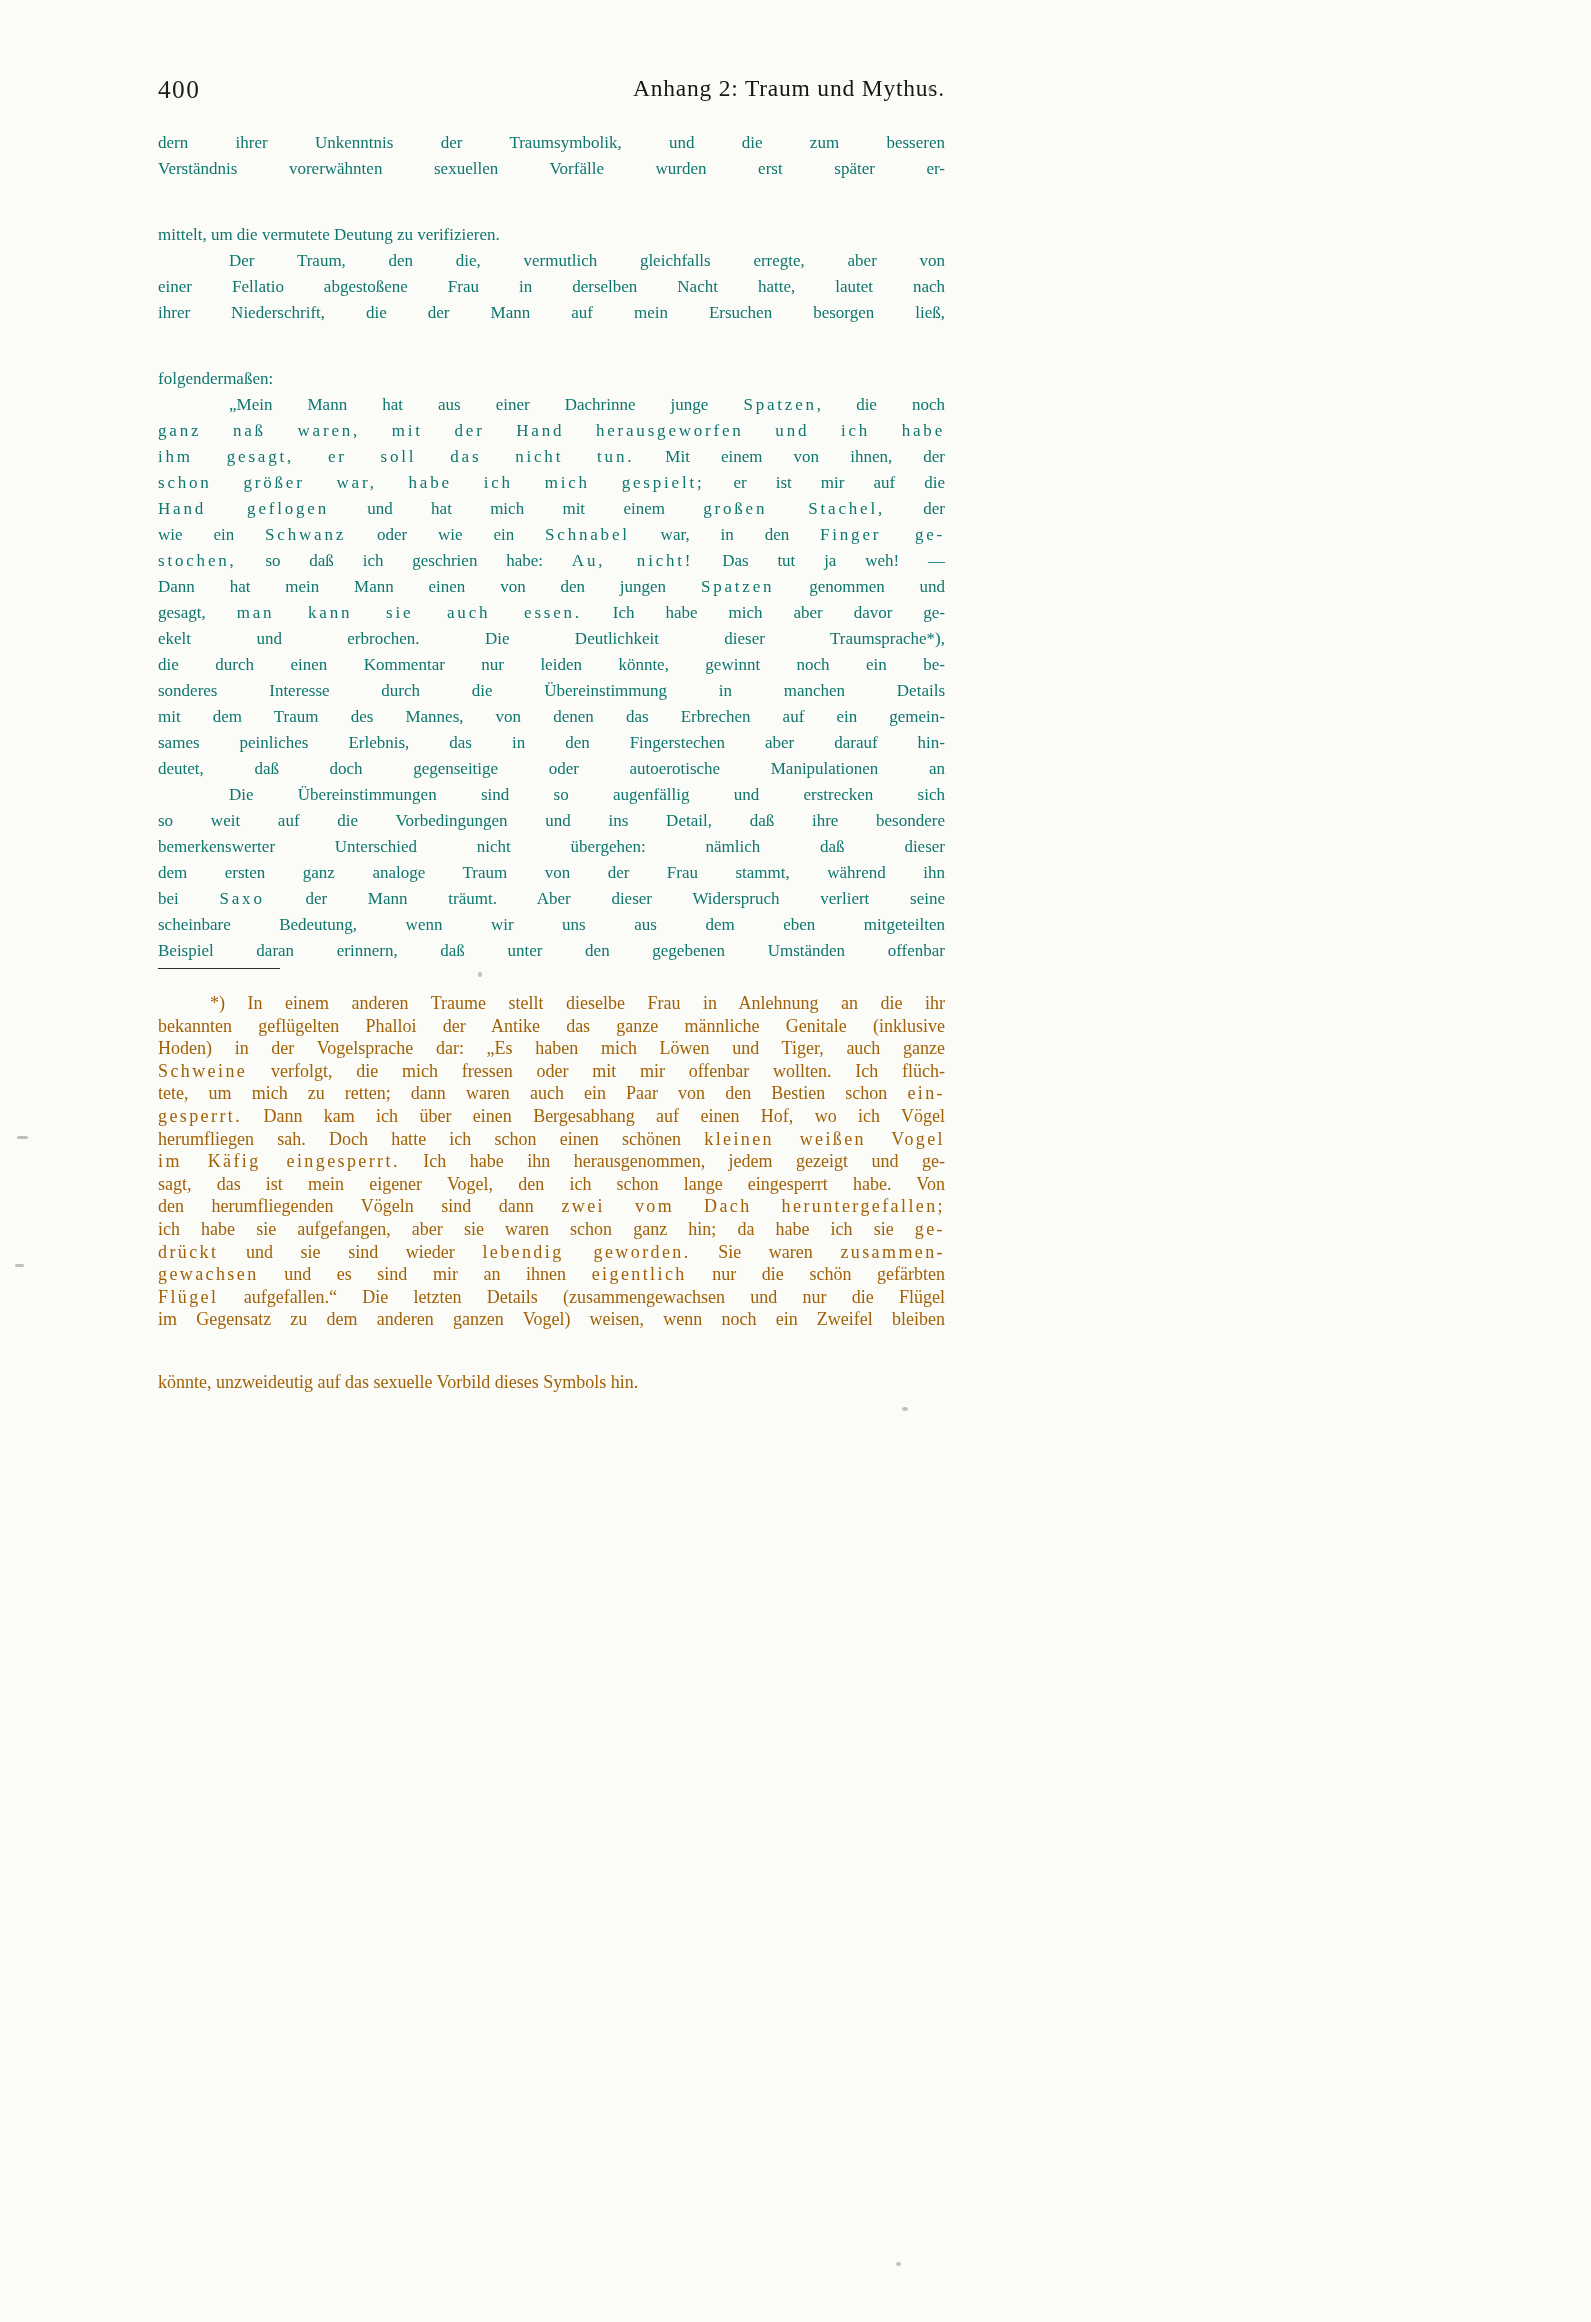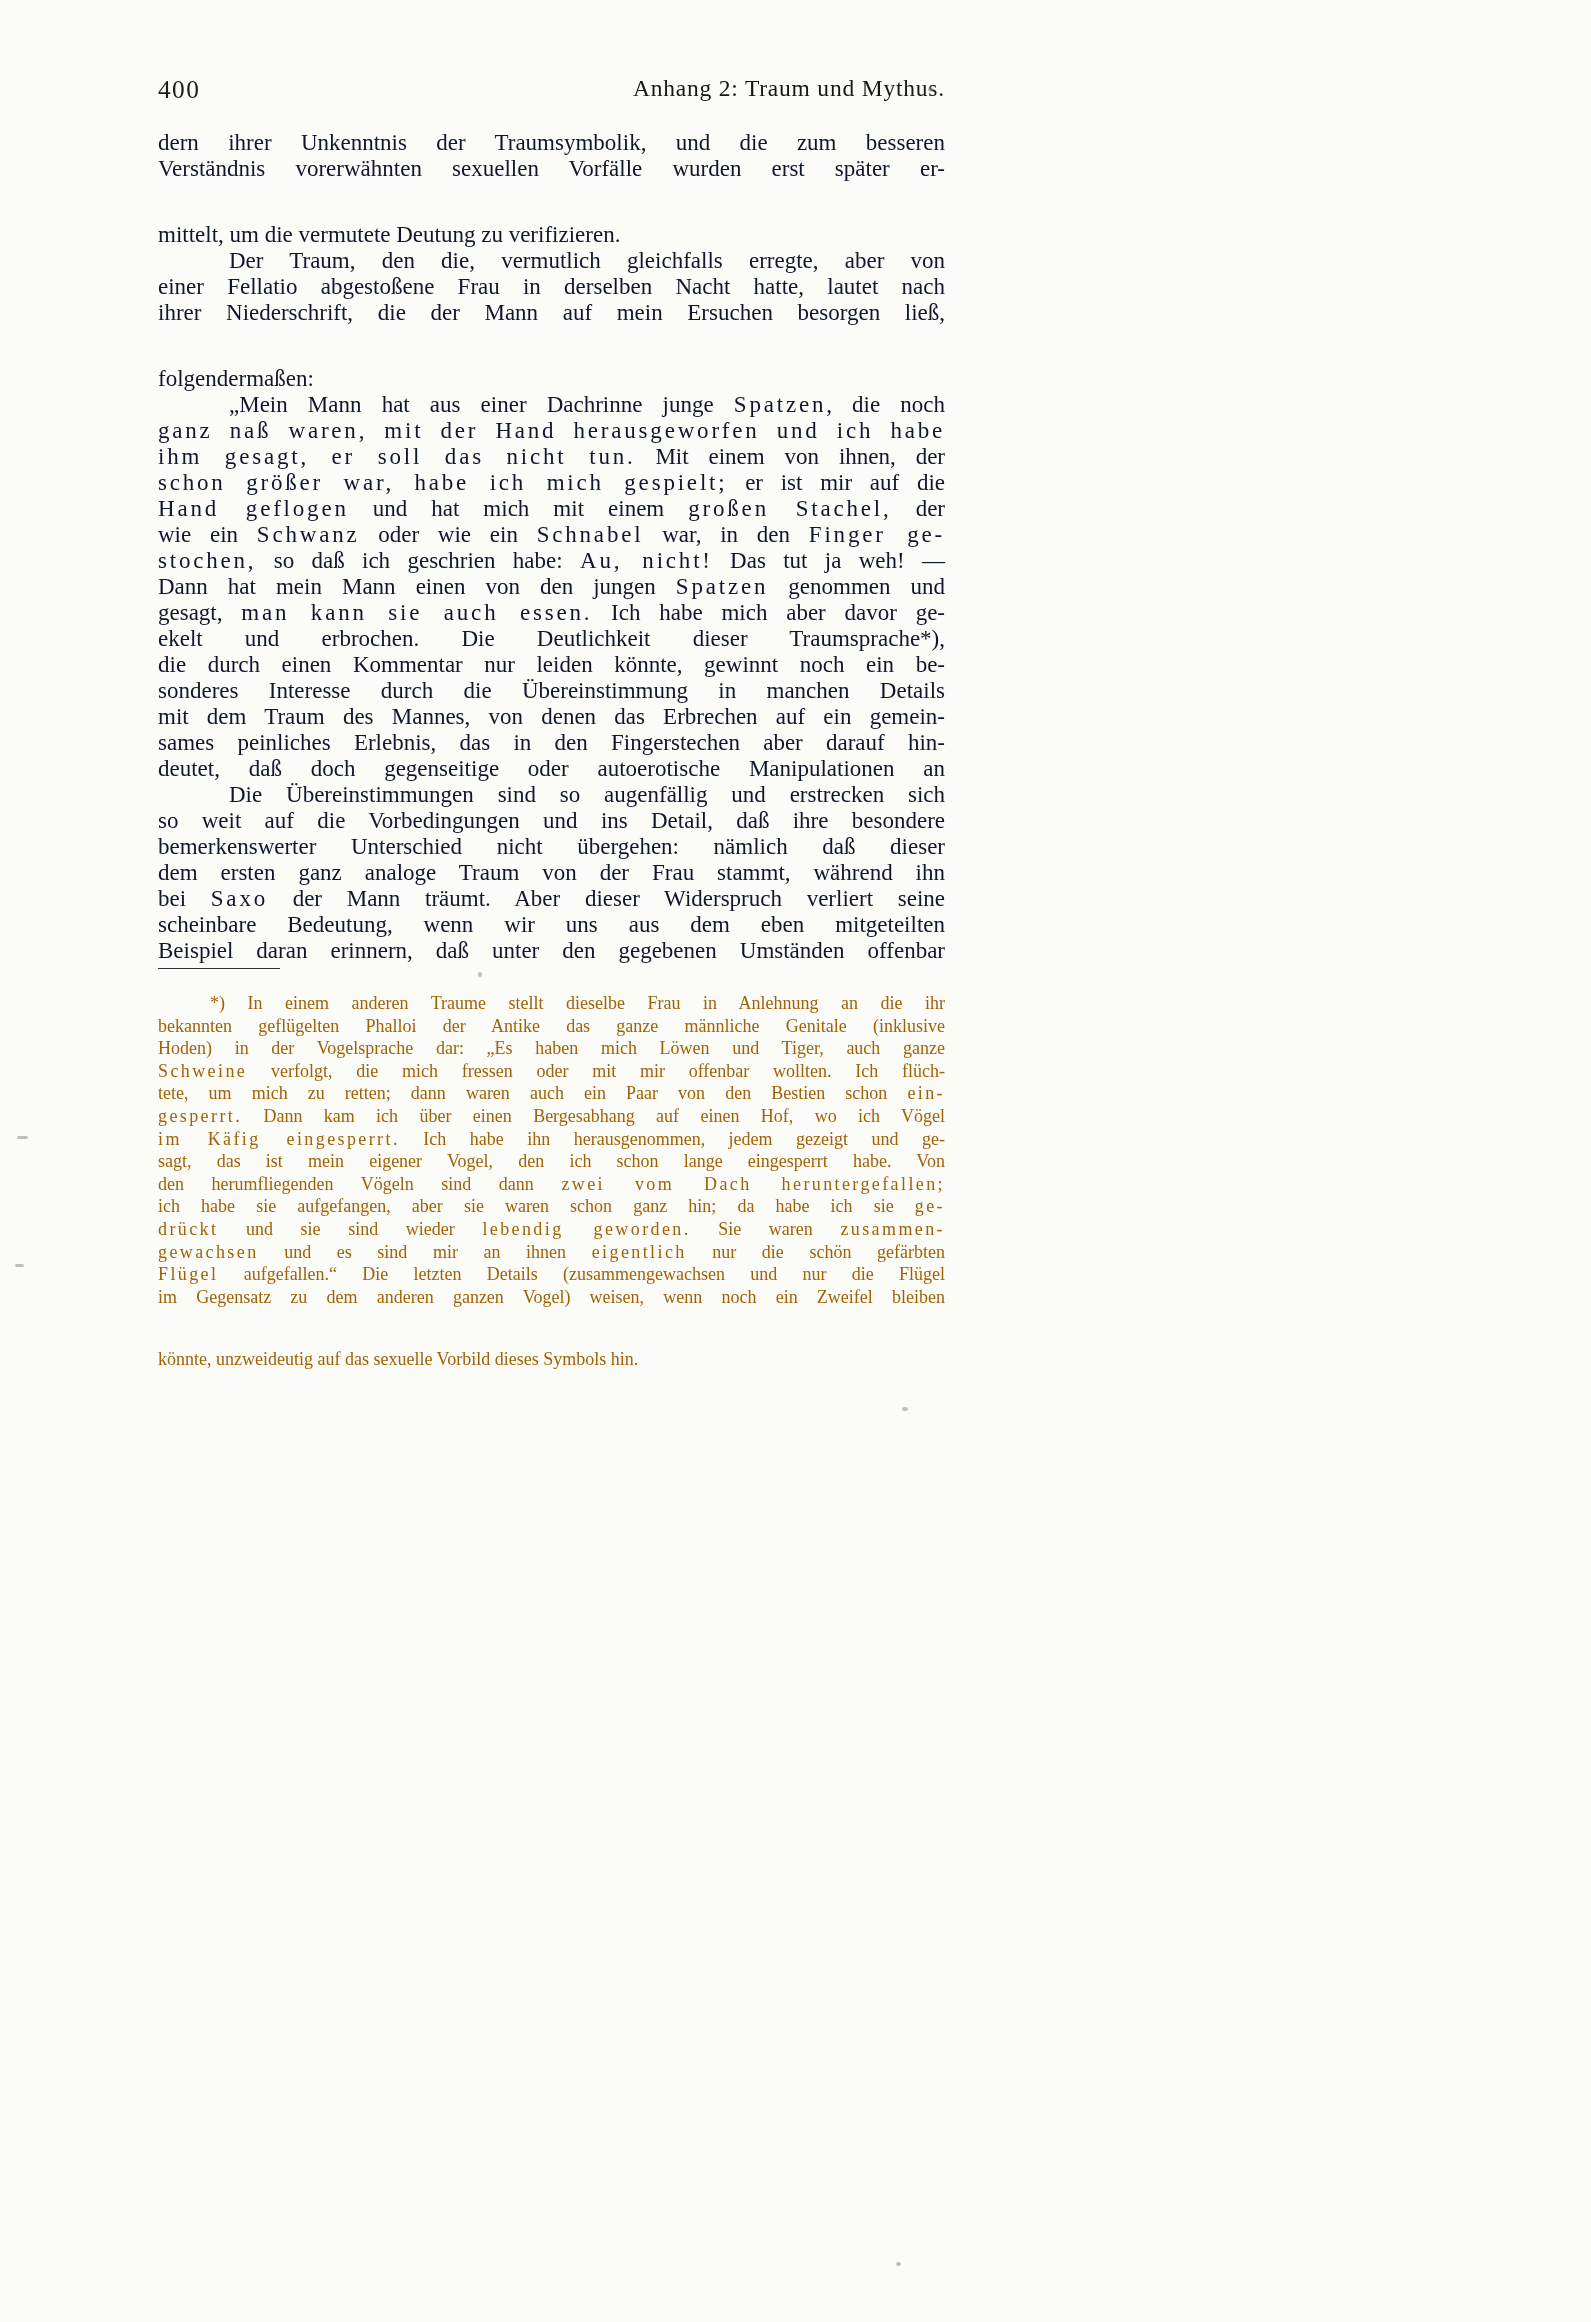--- a/index.html
+++ b/index.html
@@ -10,23 +10,23 @@
     font-family:"Liberation Serif","DejaVu Serif",serif;
     color:#202020;
     overflow:hidden;
     margin:0 auto;
   }
   .content{position:absolute;left:158px;top:0;width:787px;height:1990px;}
   .page-number{position:absolute;top:75px;left:0;font-size:25.4px;letter-spacing:1.4px;color:#1c1c1c;}
   .running-head{position:absolute;top:75px;left:0;right:0;text-align:right;font-size:23.5px;letter-spacing:0.8px;color:#161616;}
   .body-block{position:absolute;top:130px;left:0;width:787px;}
   .body-line{
-    font-size:23px;line-height:26px;white-space:nowrap;
+    font-size:17px;line-height:26px;white-space:nowrap;
     text-align:justify;text-align-last:justify;white-space:normal;
-    color:#0f172a;
+    color:#0f766e;
   }
   .foot-block .body-line{font-size:18px;line-height:22.6px;color:#a16207;}
   .body-line.end{text-align:left;text-align-last:left;margin-top:40px;}
   .body-block .indent{text-indent:71px;}
   .foot-block .indent{text-indent:52px;}
   .sp{letter-spacing:2.8px;}
   .foot-block .sp{letter-spacing:2.4px;}
   .foot-rule{position:absolute;top:968px;left:0;width:122px;border-top:1.9px solid #2f2f2d;}
   .foot-block{position:absolute;top:992px;left:0;width:787px;}
   .artifact{position:absolute;background:#8f8f88;opacity:0.55;border-radius:50%;}
@@ -76,20 +76,21 @@
         <div class="body-line"><span>Beispiel daran erinnern, daß unter den gegebenen Umständen offenbar</span></div>
       </div>
     <div class="foot-rule"></div>
     <div class="foot-block" id="footBlock">
         <div class="body-line indent"><span>*) In einem anderen Traume stellt dieselbe Frau in Anlehnung an die ihr</span></div>
         <div class="body-line"><span>bekannten geflügelten Phalloi der Antike das ganze männliche Genitale (inklusive</span></div>
         <div class="body-line"><span>Hoden) in der Vogelsprache dar: „Es haben mich Löwen und Tiger, auch ganze</span></div>
         <div class="body-line"><span class="sp">Schweine</span><span> verfolgt, die mich fressen oder mit mir offenbar wollten. Ich flüch-</span></div>
         <div class="body-line"><span>tete, um mich zu retten; dann waren auch ein Paar von den Bestien schon </span><span class="sp">ein-</span></div>
         <div class="body-line"><span class="sp">gesperrt.</span><span> Dann kam ich über einen Bergesabhang auf einen Hof, wo ich Vögel</span></div>
+        <div class="body-line"><span>herumfliegen sah. Doch hatte ich schon einen schönen </span><span class="sp">kleinen weißen Vogel</span></div>
         <div class="body-line"><span class="sp">im Käfig eingesperrt.</span><span> Ich habe ihn herausgenommen, jedem gezeigt und ge-</span></div>
         <div class="body-line"><span>sagt, das ist mein eigener Vogel, den ich schon lange eingesperrt habe. Von</span></div>
         <div class="body-line"><span>den herumfliegenden Vögeln sind dann </span><span class="sp">zwei vom Dach heruntergefallen;</span></div>
         <div class="body-line"><span>ich habe sie aufgefangen, aber sie waren schon ganz hin; da habe ich sie </span><span class="sp">ge-</span></div>
         <div class="body-line"><span class="sp">drückt</span><span> und sie sind wieder </span><span class="sp">lebendig geworden.</span><span> Sie waren </span><span class="sp">zusammen-</span></div>
         <div class="body-line"><span class="sp">gewachsen</span><span> und es sind mir an ihnen </span><span class="sp">eigentlich</span><span> nur die schön gefärbten</span></div>
         <div class="body-line"><span class="sp">Flügel</span><span> aufgefallen.“ Die letzten Details (zusammengewachsen und nur die Flügel</span></div>
         <div class="body-line"><span>im Gegensatz zu dem anderen ganzen Vogel) weisen, wenn noch ein Zweifel bleiben</span></div>
         <div class="body-line end"><span>könnte, unzweideutig auf das sexuelle Vorbild dieses Symbols hin.</span></div>
       </div>

